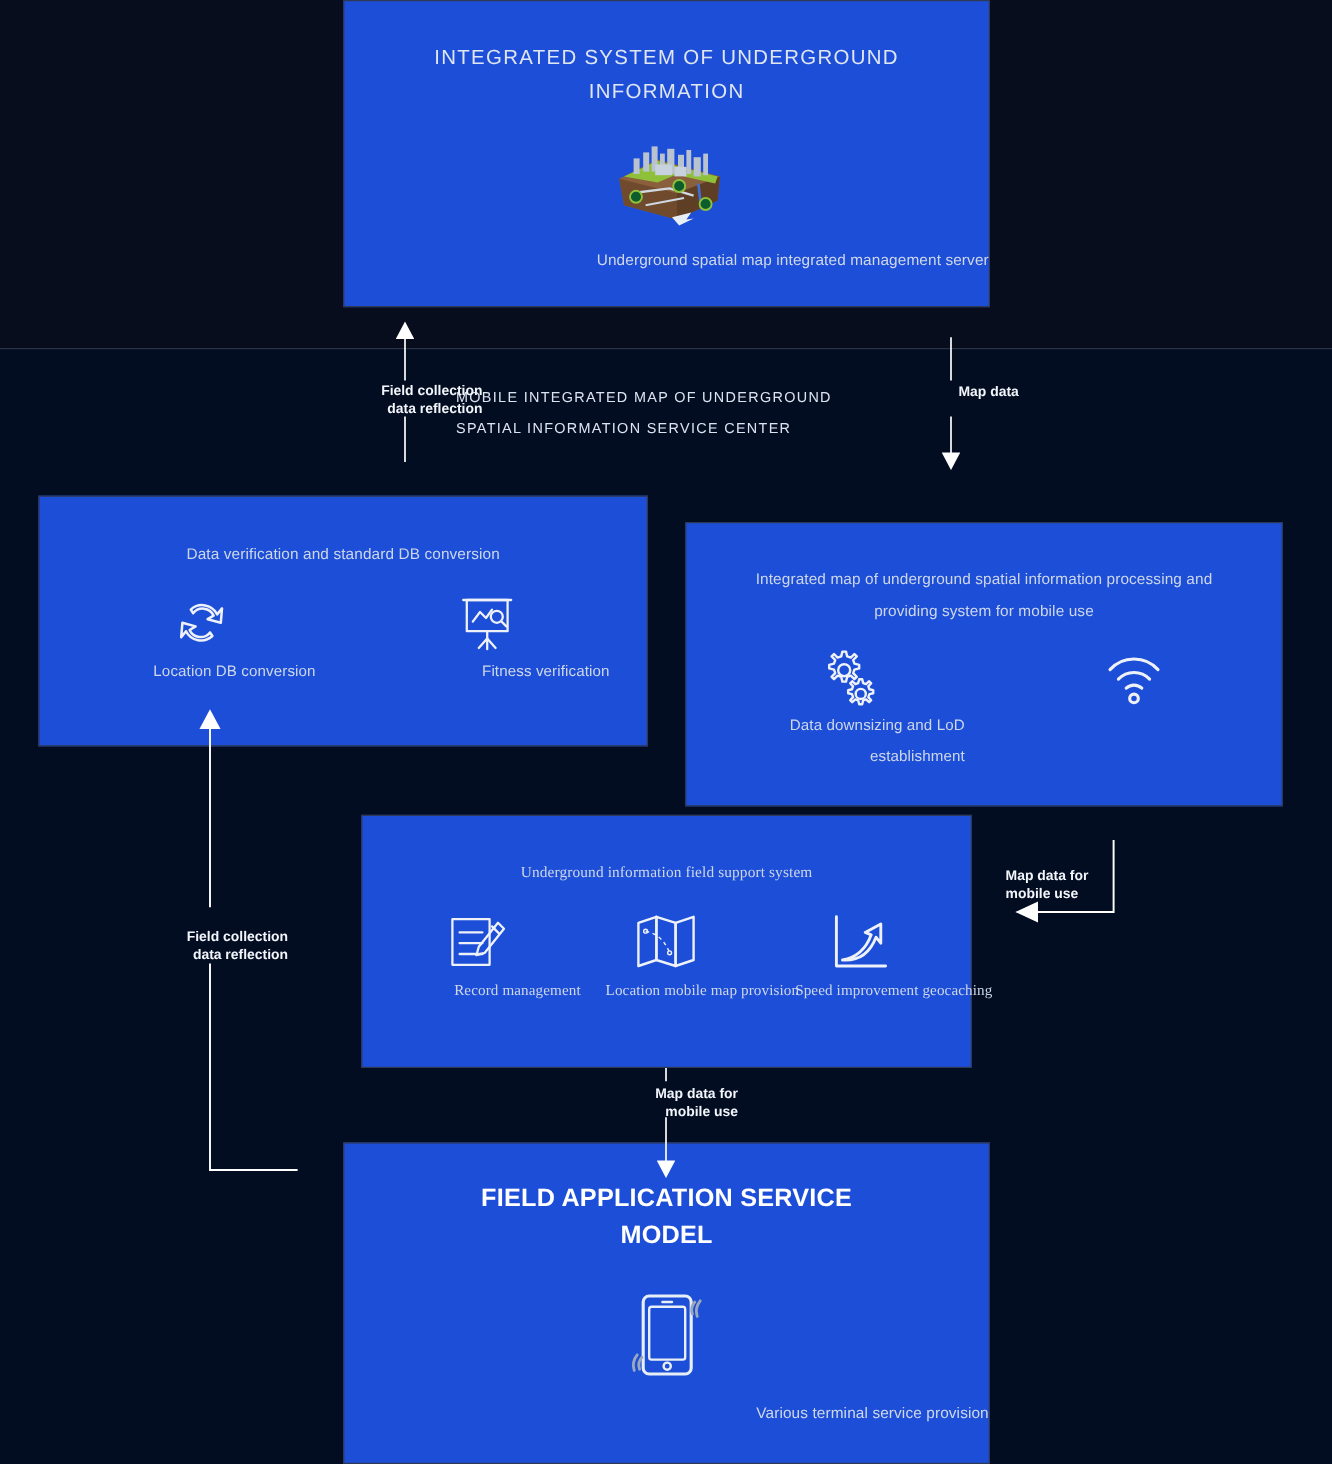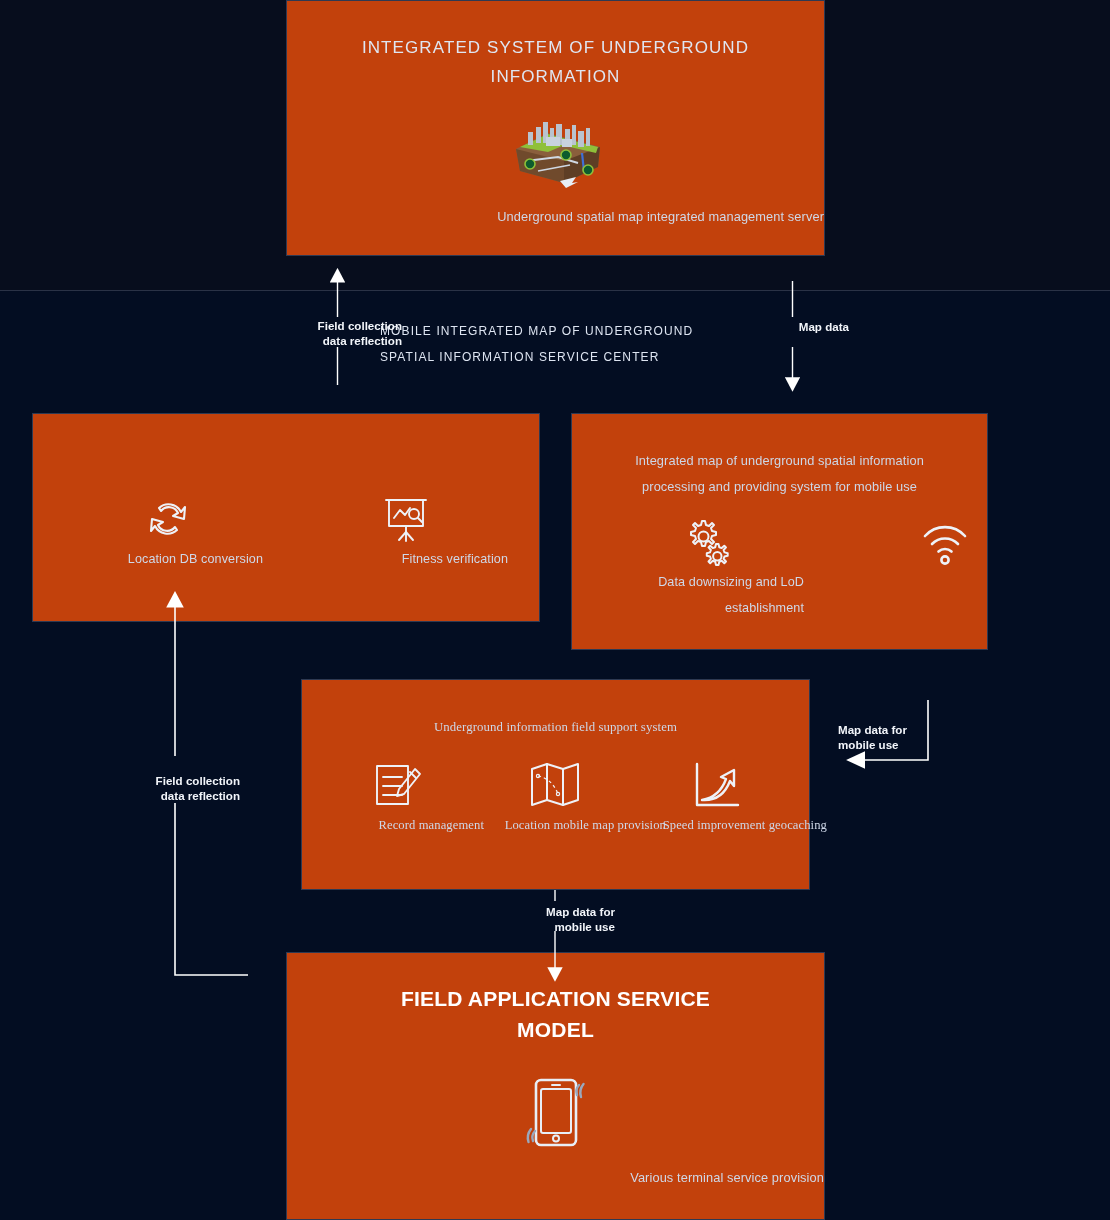--- a/index.html
+++ b/index.html
@@ -12,21 +12,21 @@
   }
   #stage{position:relative;width:1110px;height:1220px;overflow:hidden;}
 
   
   .band{position:absolute;left:0;width:1110px;}
   .band-mid{top:290px;height:632px;background:#030d22;
             border-top:1px solid #2a3246;border-bottom:1px solid #2a3246;}
   .band-bottom{top:922px;height:298px;background:#030d22;}
 
   
-  .box{position:absolute;border:1px solid #2e3952;background:#c2410c;box-sizing:border-box;}
+  .box{position:absolute;border:1px solid #2e3952;background:#1d4ed8;box-sizing:border-box;}
 
   .box-title{
     position:absolute;left:0;right:0;text-align:center;
     font-size:15.5px;letter-spacing:.9px;color:#dfe6f2;
     font-weight:400;line-height:26px;
   }
   .box-title.strong{font-weight:700;font-size:21px;letter-spacing:.2px;line-height:31px;color:#ffffff;}
   .box-title.big{font-size:17px;letter-spacing:1.1px;line-height:29px;}
 
   .caption{
@@ -103,20 +103,21 @@
 
         <path d="M52 62 L68 58 L64 64 L70 63 L58 69 Z" fill="#e8eef5"></path>
       </svg>
     </div>
     <div class="caption" style="left:0;right:0;top:203px;font-size:12.8px;">Underground spatial map integrated management server</div>
   </div>
 
   <div class="center-head">MOBILE INTEGRATED MAP OF UNDERGROUND SPATIAL INFORMATION SERVICE CENTER</div>
 
   <div class="box" style="left:32px;top:413px;width:508px;height:209px;">
+    <div class="sec-title" style="left:0;right:0;top:35px;">Data verification and standard DB conversion</div>
 
     <div class="icon" style="left:110px;top:80px;">
       <svg width="50" height="50" viewBox="0 0 50 50" fill="none" stroke="#eef2f8" stroke-width="2.1" stroke-linejoin="round" stroke-linecap="round">
         <path d="M16 14 A14 14 0 0 1 38 18 L42 13 L41 25 L30 22 L35 19 A10 10 0 0 0 18 17 Z"></path>
         <path d="M34 36 A14 14 0 0 1 12 32 L8 37 L9 25 L20 28 L15 31 A10 10 0 0 0 32 33 Z"></path>
       </svg>
     </div>
     <div class="caption" style="left:40px;top:132px;width:190px;">Location DB conversion</div>
 
     <div class="icon" style="left:348px;top:80px;">
@@ -127,21 +128,21 @@
         <circle cx="33" cy="20" r="5"></circle>
         <line x1="37" y1="24" x2="41" y2="28"></line>
         <line x1="25" y1="32" x2="25" y2="40"></line>
         <path d="M18 46 L25 38 L32 46"></path>
         <line x1="25" y1="38" x2="25" y2="47"></line>
       </svg>
     </div>
     <div class="caption" style="left:285px;top:132px;width:190px;">Fitness verification</div>
   </div>
 
-  <div class="box" style="left:571px;top:413px;width:417px;height:237px;">
+  <div class="box" style="left:571px;top:435px;width:498px;height:237px;">
     <div class="sec-title" style="left:32px;right:32px;top:34px;">Integrated map of underground spatial information processing and providing system for mobile use</div>
 
     <div class="icon" style="left:108px;top:103px;">
       <svg width="56" height="56" viewBox="0 0 56 56" fill="none" stroke="#eef2f8" stroke-width="2" stroke-linejoin="round">
         <path d="M22 4 l3 0 1 4 3 1 3-3 2 2 -3 3 1 3 4 1 0 3 -4 1 -1 3 3 3 -2 2 -3 -3 -3 1 -1 4 -3 0 -1 -4 -3 -1 -3 3 -2 -2 3 -3 -1 -3 -4 -1 0 -3 4 -1 1 -3 -3 -3 2 -2 3 3 3 -1 Z"></path>
         <circle cx="23.5" cy="19.5" r="5"></circle>
         <path d="M36 27 l2.5 0 .8 3.2 2.4.9 2.6-2.4 1.7 1.7 -2.4 2.6 .9 2.4 3.2 .8 0 2.5 -3.2 .8 -.9 2.4 2.4 2.6 -1.7 1.7 -2.6 -2.4 -2.4 .9 -.8 3.2 -2.5 0 -.8 -3.2 -2.4 -.9 -2.6 2.4 -1.7 -1.7 2.4 -2.6 -.9 -2.4 -3.2 -.8 0 -2.5 3.2 -.8 .9 -2.4 -2.4 -2.6 1.7 -1.7 2.6 2.4 2.4 -.9 Z"></path>
         <circle cx="37.3" cy="39.3" r="4.2"></circle>
       </svg>
     </div>

